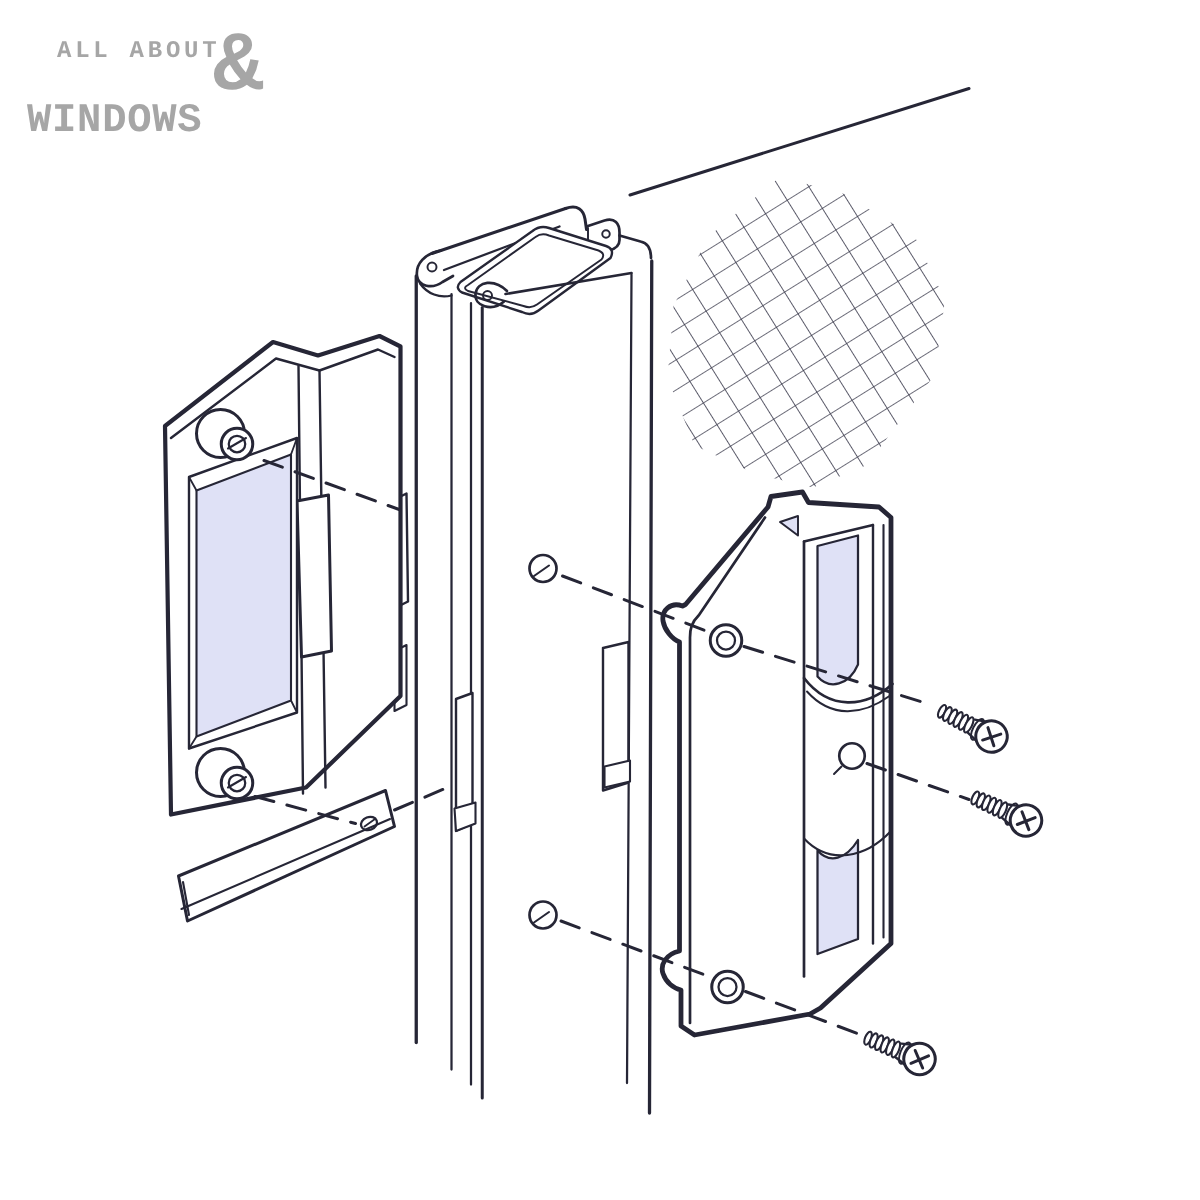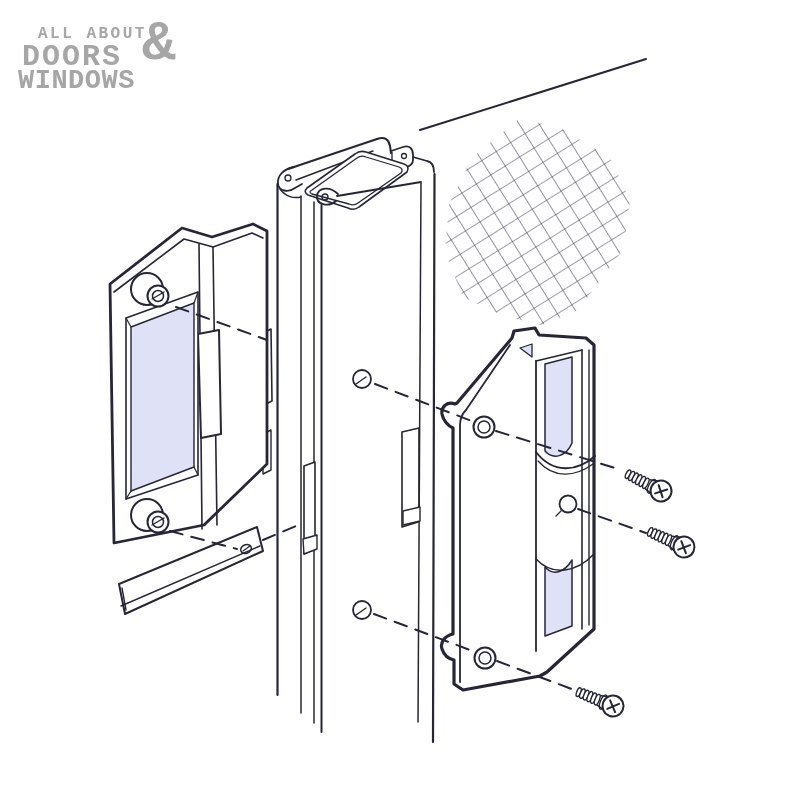--- a/index.html
+++ b/index.html
@@ -36,21 +36,20 @@
   .dash{stroke-dasharray:13 9;}
 </style>
 </head>
 <body>
 
 <div id="stage">
 
   <div id="logo">
     <div class="logo-top">ALL ABOUT</div>
     <div class="logo-amp">&amp;</div>
-    <div class="logo-doors">DOORS</div>
     <div class="logo-windows">WINDOWS</div>
   </div>
 
   <svg width="800" height="800" viewBox="0 0 800 800">
     <defs>
       <pattern id="meshPat" width="17" height="17" patternUnits="userSpaceOnUse" patternTransform="rotate(-32)">
         <path d="M0,0H17 M0,0V17" stroke="#3b3b4d" stroke-width="1.1" fill="none"></path>
       </pattern>
       <g id="screwT">
         <ellipse class="wh w14" cx="-37" cy="0" rx="2" ry="4.6"></ellipse>

